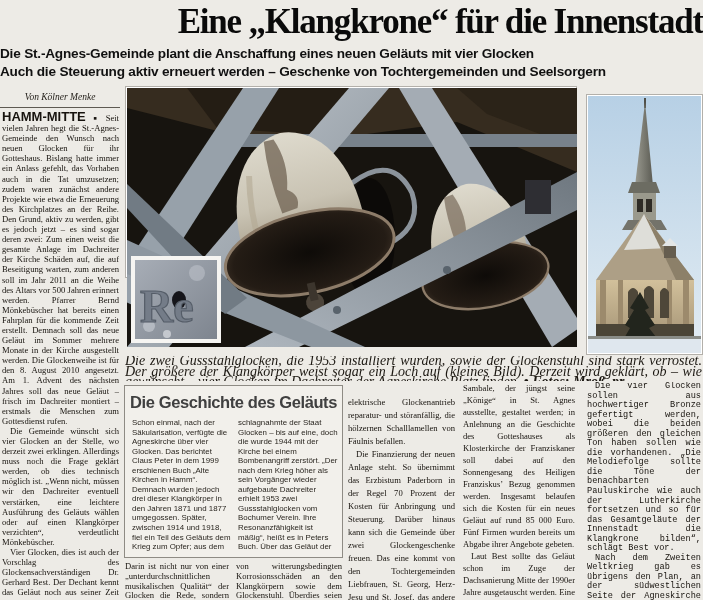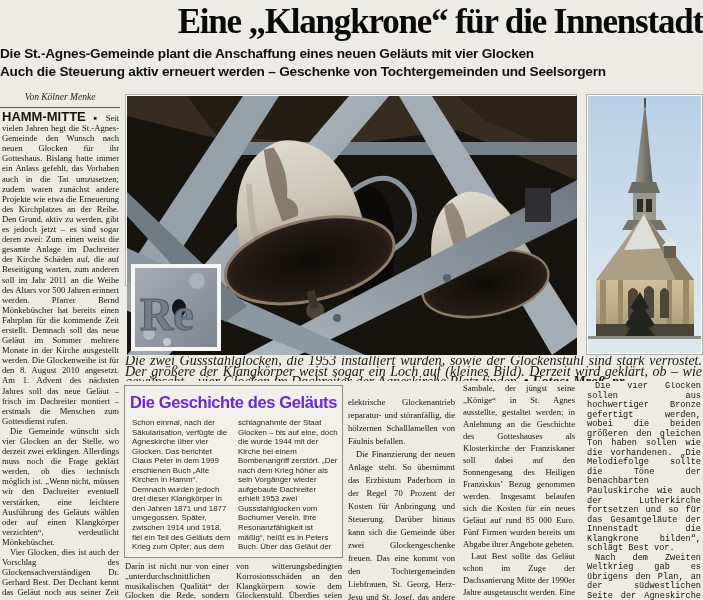--- a/index.html
+++ b/index.html
@@ -44,37 +44,37 @@
   .col4 { left:348px; top:396px; width:107px; height:218px; line-height:13px;}
   .col5 { left:463px; top:382px; width:112px; height:218px; line-height:12px;}
   .col6 { left:587px; top:382px; width:114px; height:218px; line-height:9.55px;font-family:Liberation Mono, monospace;}
   .dl { font-weight:bold; font-family:"Liberation Sans", sans-serif; font-size:13px; }
   .sq { font-size:5.5px; vertical-align:1.5px; padding:0 3px 0 2px; }
   
   .photo {
     position:absolute; background:#fff; border:1px solid #b3b0aa; padding:1px;
   }
   .photo svg { display:block; }
-  .photo-main { left:125px; top:94px; width:452px; height:192px; }
+  .photo-main { left:125px; top:86px; width:452px; height:192px; }
   .photo-church { left:586px; top:94px; width:117px; height:261px; }
   .caption {
     position:absolute; left:125px; top:356px; width:577px; height:25px;
     font-style:italic; font-size:14px; line-height:10.6px; text-align:justify;
     color:#1c1812; overflow:hidden;
   }
   .caption b { font-weight:bold; }
   
   .box {
     position:absolute; left:124px; top:385px; width:219px; height:173px;
     background:#f2f0eb; border:1px solid #8e8b84;
   }
   .box-title {
     position:absolute; top:7px; left:0; width:100%; text-align:center;
     font-family:"Liberation Sans", sans-serif; font-weight:bold;
-    font-size:16.5px; letter-spacing:-0.4px; color:#6d28d9;
+    font-size:16.5px; letter-spacing:-0.4px; color:#404040;
   }
   .box-col {
     position:absolute; top:32px; height:134px; overflow:hidden;
     font-family:"Liberation Sans", sans-serif; font-size:7.9px;
     line-height:9.55px; color:#2a2username620; color:#2a2620; text-align:left;
   }
   .box-col.b1 { left:7px;  width:99px; }
   .box-col.b2 { left:113px; width:100px; }
 </style>
 </head>

